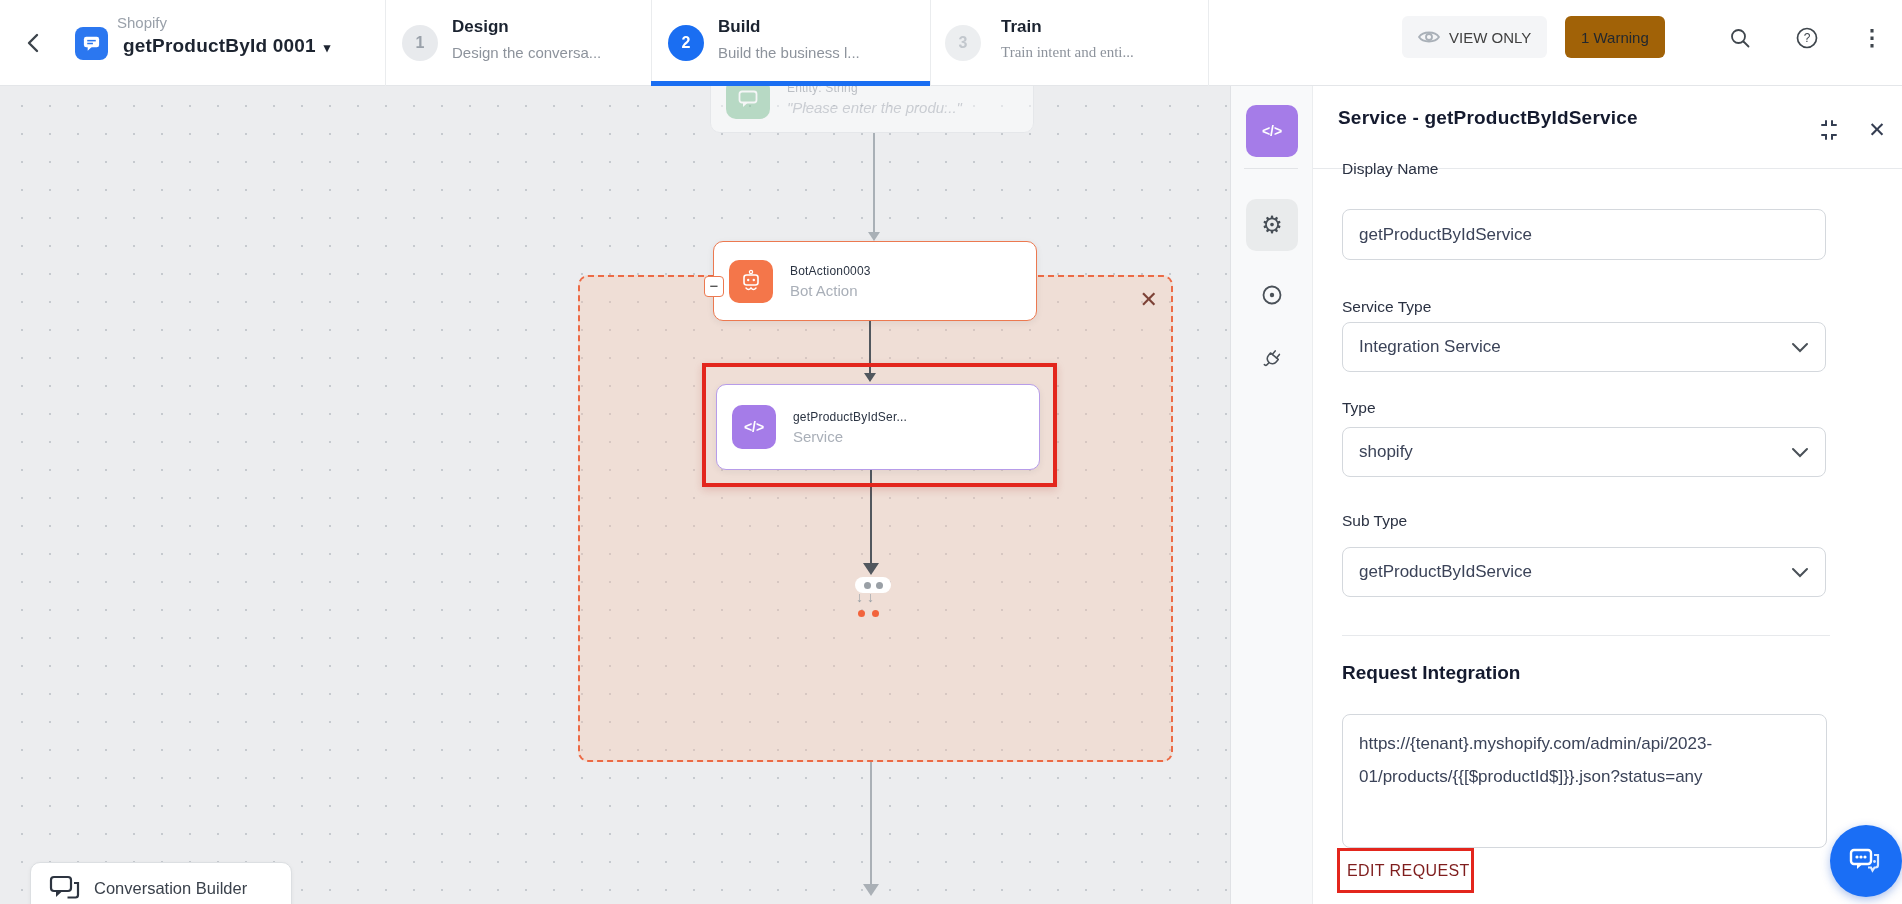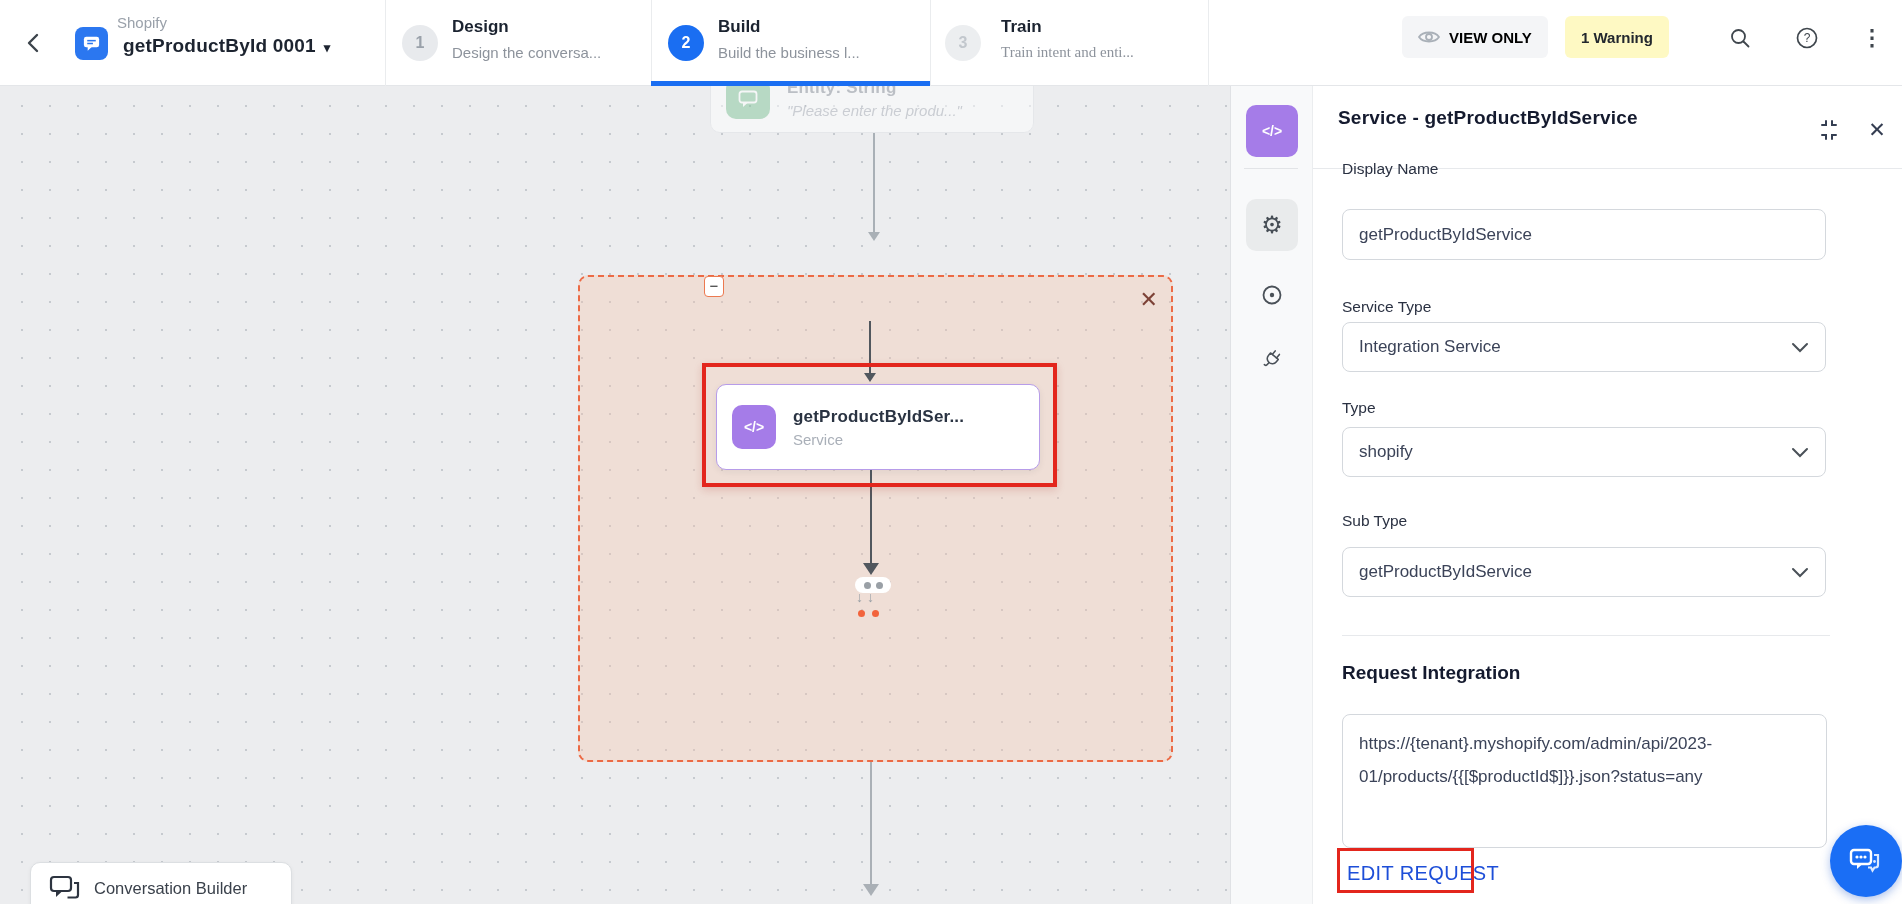--- a/index.html
+++ b/index.html
@@ -30,21 +30,21 @@
     background-image:radial-gradient(circle, #c6cacf 1.3px, transparent 1.5px);
     background-size:28px 28px; background-position:8px 6px;
     border-right:1px solid #e0e2e5; }
 
   .dashed-container { position:absolute; left:578px; top:189px; width:595px; height:487px;
     border:2px dashed #ec6a45; border-radius:10px; background:rgba(246,196,170,0.35); }
   .container-close { position:absolute; right:13px; top:12px; font-size:22px; color:#7d4237; cursor:pointer; line-height:22px; }
 
   .node { position:absolute; width:324px; background:#fff; border-radius:10px; display:flex; align-items:center; padding-left:15px; gap:17px; box-shadow:0 2px 7px rgba(30,40,60,.07); }
   .node-icon { width:44px; height:43px; border-radius:10px; flex:0 0 auto; display:flex; align-items:center; justify-content:center; }
-  .node-title { font-size:17px; font-weight:bold; color:#2a3342; letter-spacing:.2px; }
+  .node-title { font-size:12px; font-weight:normal; color:#2a3342; letter-spacing:.2px; }
   .node-sub { font-size:15px; color:#a9afb8; margin-top:4px; }
   .ghost { opacity:.5; border:1px solid #e0e3e7; box-shadow:none; }
   .ghost .node-sub { font-style:italic; }
 
   .minus-box { position:absolute; left:704px; top:190px; width:20px; height:21px; background:#fff; border:1.5px solid #ec7950; border-radius:4px; text-align:center; line-height:17px; font-size:15px; color:#222; cursor:pointer; z-index:6; }
 
   .conn { position:absolute; width:2px; }
   .arrowhead { position:absolute; width:0; height:0; border-left:6px solid transparent; border-right:6px solid transparent; }
 
   .highlight-box { position:absolute; border:4px solid #e3261d; box-shadow:0 3px 8px rgba(160,30,20,.18); z-index:7; pointer-events:none; }
@@ -70,21 +70,21 @@
   .panel-divider { position:absolute; left:0; top:82px; width:589px; height:1px; background:#e7e9ec; }
 
   .f-label { position:absolute; left:29px; font-size:15.5px; color:#2a3142; }
   .f-box { position:absolute; left:29px; width:484px; height:51px; border:1px solid #d4d8dd; border-radius:8px; background:#fff; font-size:17px; color:#3b4358; display:flex; align-items:center; padding:0 16px; }
   .f-box.sel { cursor:pointer; justify-content:space-between; }
   input.f-box { outline:none; }
   .sect-divider { position:absolute; left:29px; top:549px; width:488px; height:1px; background:#e7e9ec; }
   .sect-heading { position:absolute; left:29px; top:576px; font-size:19px; font-weight:bold; color:#141a2e; }
   .req-box { position:absolute; left:29px; top:628px; width:485px; height:134px; border:1px solid #d4d8dd; border-radius:8px; padding:12px 16px; font-size:17px; line-height:33px; color:#3b4358; word-break:break-all; }
   .edit-highlight { position:absolute; left:24px; top:762px; width:137px; height:45px; border:3px solid #e3261d; }
-  .edit-link { position:absolute; left:7px; top:11px; font-size:20px; color:#1d4ed8; letter-spacing:.4px; cursor:pointer; white-space:nowrap; }
+  .edit-link { position:absolute; left:7px; top:11px; font-size:16px; color:#7f1d1d; letter-spacing:.4px; cursor:pointer; white-space:nowrap; }
 
   .fab { position:absolute; left:1830px; top:825px; width:72px; height:72px; border-radius:50%; background:#1a6ef5; display:flex; align-items:center; justify-content:center; cursor:pointer; box-shadow:0 3px 10px rgba(20,80,200,.35); z-index:60; }
 </style>
 </head>
 <body>
 
 <div class="header">
   <div class="back-btn">
     <svg width="12" height="20" viewBox="0 0 12 20">
         <polyline points="10,2 2,10 10,18" fill="none" stroke="#3c434b" stroke-width="2.4" stroke-linecap="round" stroke-linejoin="round"></polyline>
@@ -123,23 +123,23 @@
     <div class="tab-label" style="left:71px;">Train</div>
     <div class="tab-desc" style="left:71px;font-family:Liberation Serif, serif;">Train intent and enti...</div>
   </div>
   <div class="tab-underline"></div>
 
   <div class="pill-btn" style="left:1402px;">
     <svg width="22" height="16" viewBox="0 0 22 16" style="margin-right:9px;">
         <path d="M1 8 C5 2 17 2 21 8 C17 14 5 14 1 8 Z" fill="none" stroke="#a9b0b8" stroke-width="1.8"></path>
         <circle cx="11" cy="8" r="3" fill="none" stroke="#a9b0b8" stroke-width="1.8"></circle>
       </svg>
-    <span style="color:#000000;font-weight:bold;">VIEW ONLY</span>
-  </div>
-  <div class="pill-btn" style="left:1565px; background:#fef9c3;font-weight:bold;">
+    <span style="color:#404040;">VIEW ONLY</span>
+  </div>
+  <div class="pill-btn" style="left:1565px; background:#a16207;">
     <span style="color:#23282e;">1 Warning</span>
   </div>
   <div class="hicon" style="left:1727px;">
     <svg width="22" height="22" viewBox="0 0 22 22">
         <circle cx="9.5" cy="9.5" r="6.5" fill="none" stroke="#3f464d" stroke-width="1.8"></circle>
         <line x1="14.5" y1="14.5" x2="19.5" y2="19.5" stroke="#3f464d" stroke-width="1.8" stroke-linecap="round"></line>
       </svg>
   </div>
   <div class="hicon" style="left:1794px;">
     <svg width="24" height="24" viewBox="0 0 24 24">
@@ -165,20 +165,35 @@
     </div>
     <div>
       <div class="node-title" style="color:#8b929c;">Entity: String</div>
       <div class="node-sub">"Please enter the produ..."</div>
     </div>
   </div>
 
   <div class="conn" style="left:873px; top:47px; height:99px; background:#a9b0b6;"></div>
   <div class="arrowhead" style="left:868px; top:146px; border-top:9px solid #a9b0b6;"></div>
 
+  <div class="node" style="left:713px; top:155px; height:80px; border:1.4px solid #ec7950; z-index:5;">
+    <div class="node-icon" style="background:#f4764a;">
+      <svg width="22" height="24" viewBox="0 0 22 24">
+          <circle cx="11" cy="3" r="1.6" fill="none" stroke="#fff" stroke-width="1.3"></circle>
+          <rect x="4" y="6" width="14" height="10" rx="2.5" fill="none" stroke="#fff" stroke-width="1.6"></rect>
+          <circle cx="8.2" cy="11" r="1.2" fill="#fff"></circle>
+          <circle cx="13.8" cy="11" r="1.2" fill="#fff"></circle>
+          <path d="M6 19 q2.5 3 5 0 q2.5 3 5 0" fill="none" stroke="#fff" stroke-width="1.5" stroke-linecap="round"></path>
+        </svg>
+    </div>
+    <div>
+      <div class="node-title">BotAction0003</div>
+      <div class="node-sub">Bot Action</div>
+    </div>
+  </div>
   <div class="minus-box">−</div>
 
   <div class="conn" style="left:869px; top:235px; height:54px; background:#51575e; z-index:5;"></div>
   <div class="arrowhead" style="left:864px; top:287px; border-top:9px solid #51575e; z-index:5;"></div>
 
   <div class="highlight-box" style="left:702px; top:277px; width:355px; height:124px;"></div>
 
   <div class="node" style="left:716px; top:298px; height:86px; border:1.4px solid #b79ce9; z-index:5;">
     <div class="node-icon" style="background:#a57ce8; height:44px; color:#fff; font-size:14px; font-weight:bold;">&lt;/&gt;</div>
     <div>

